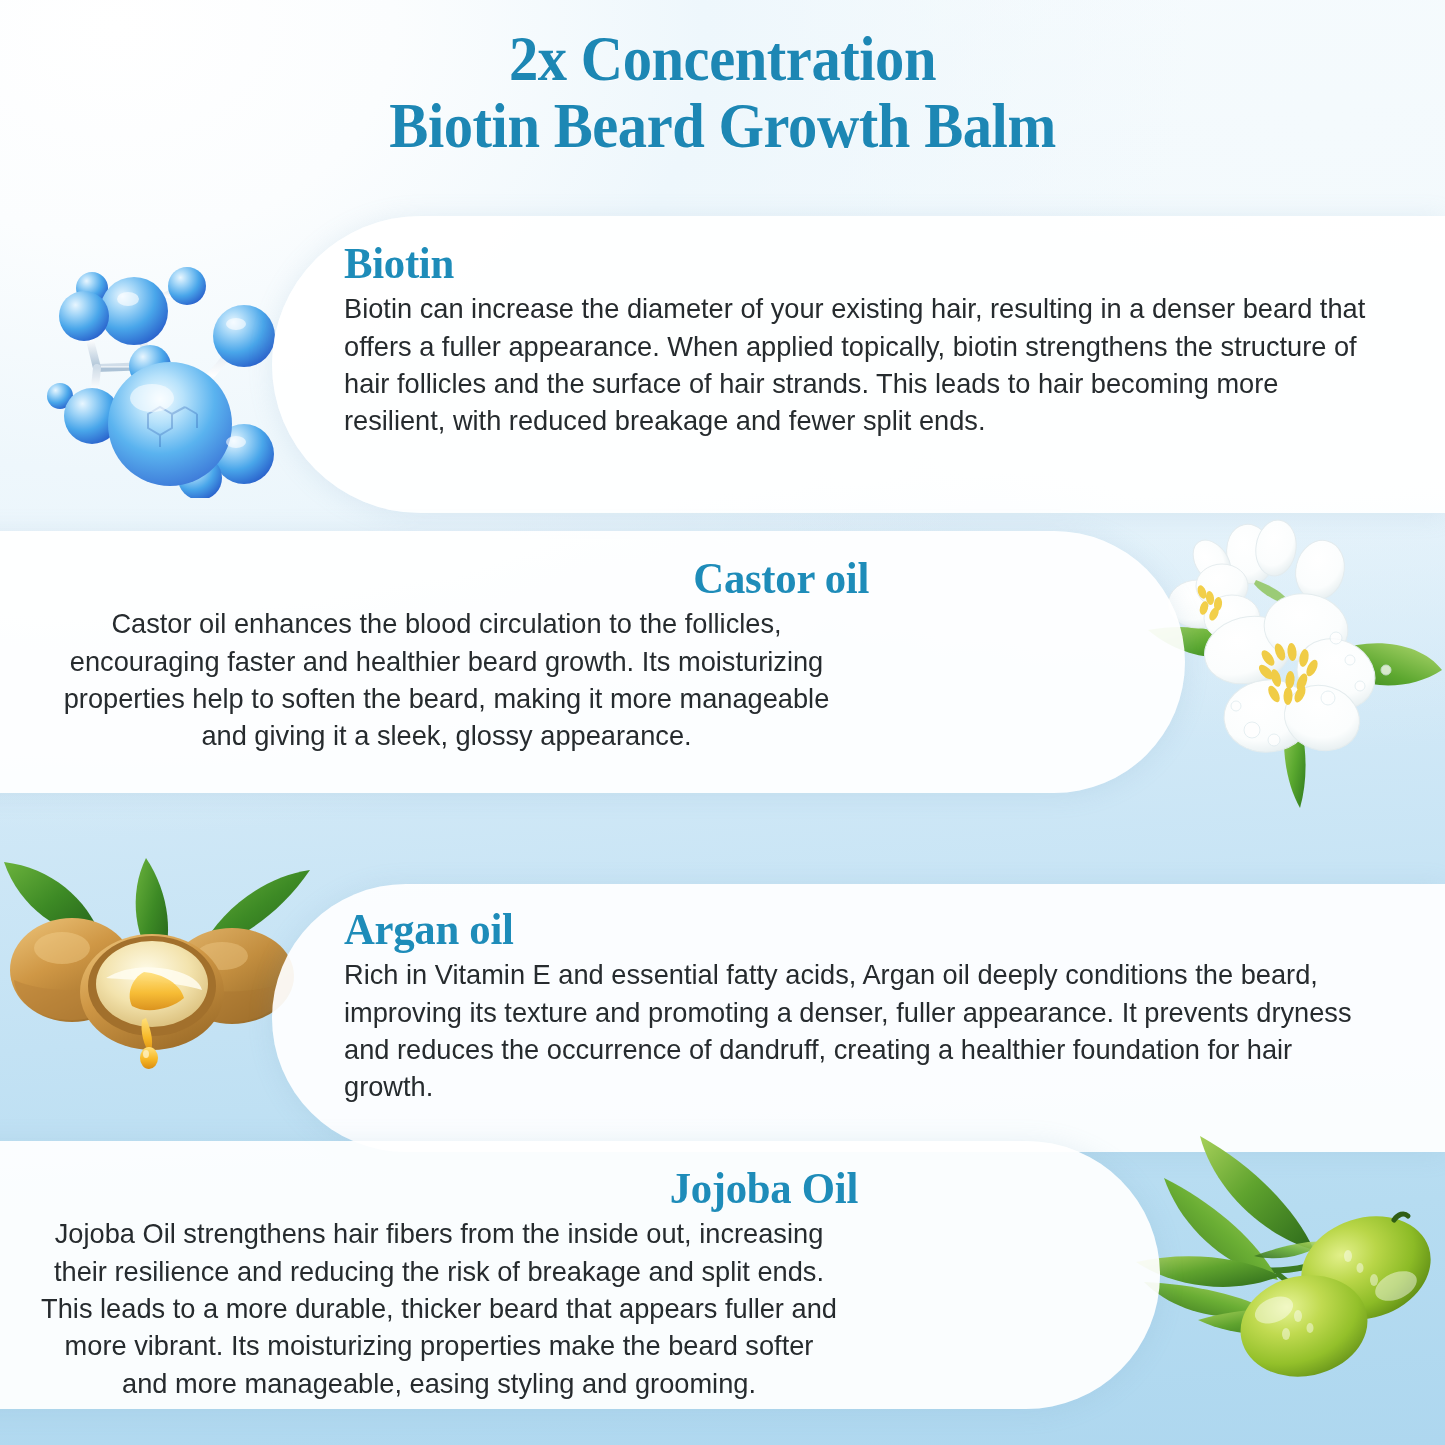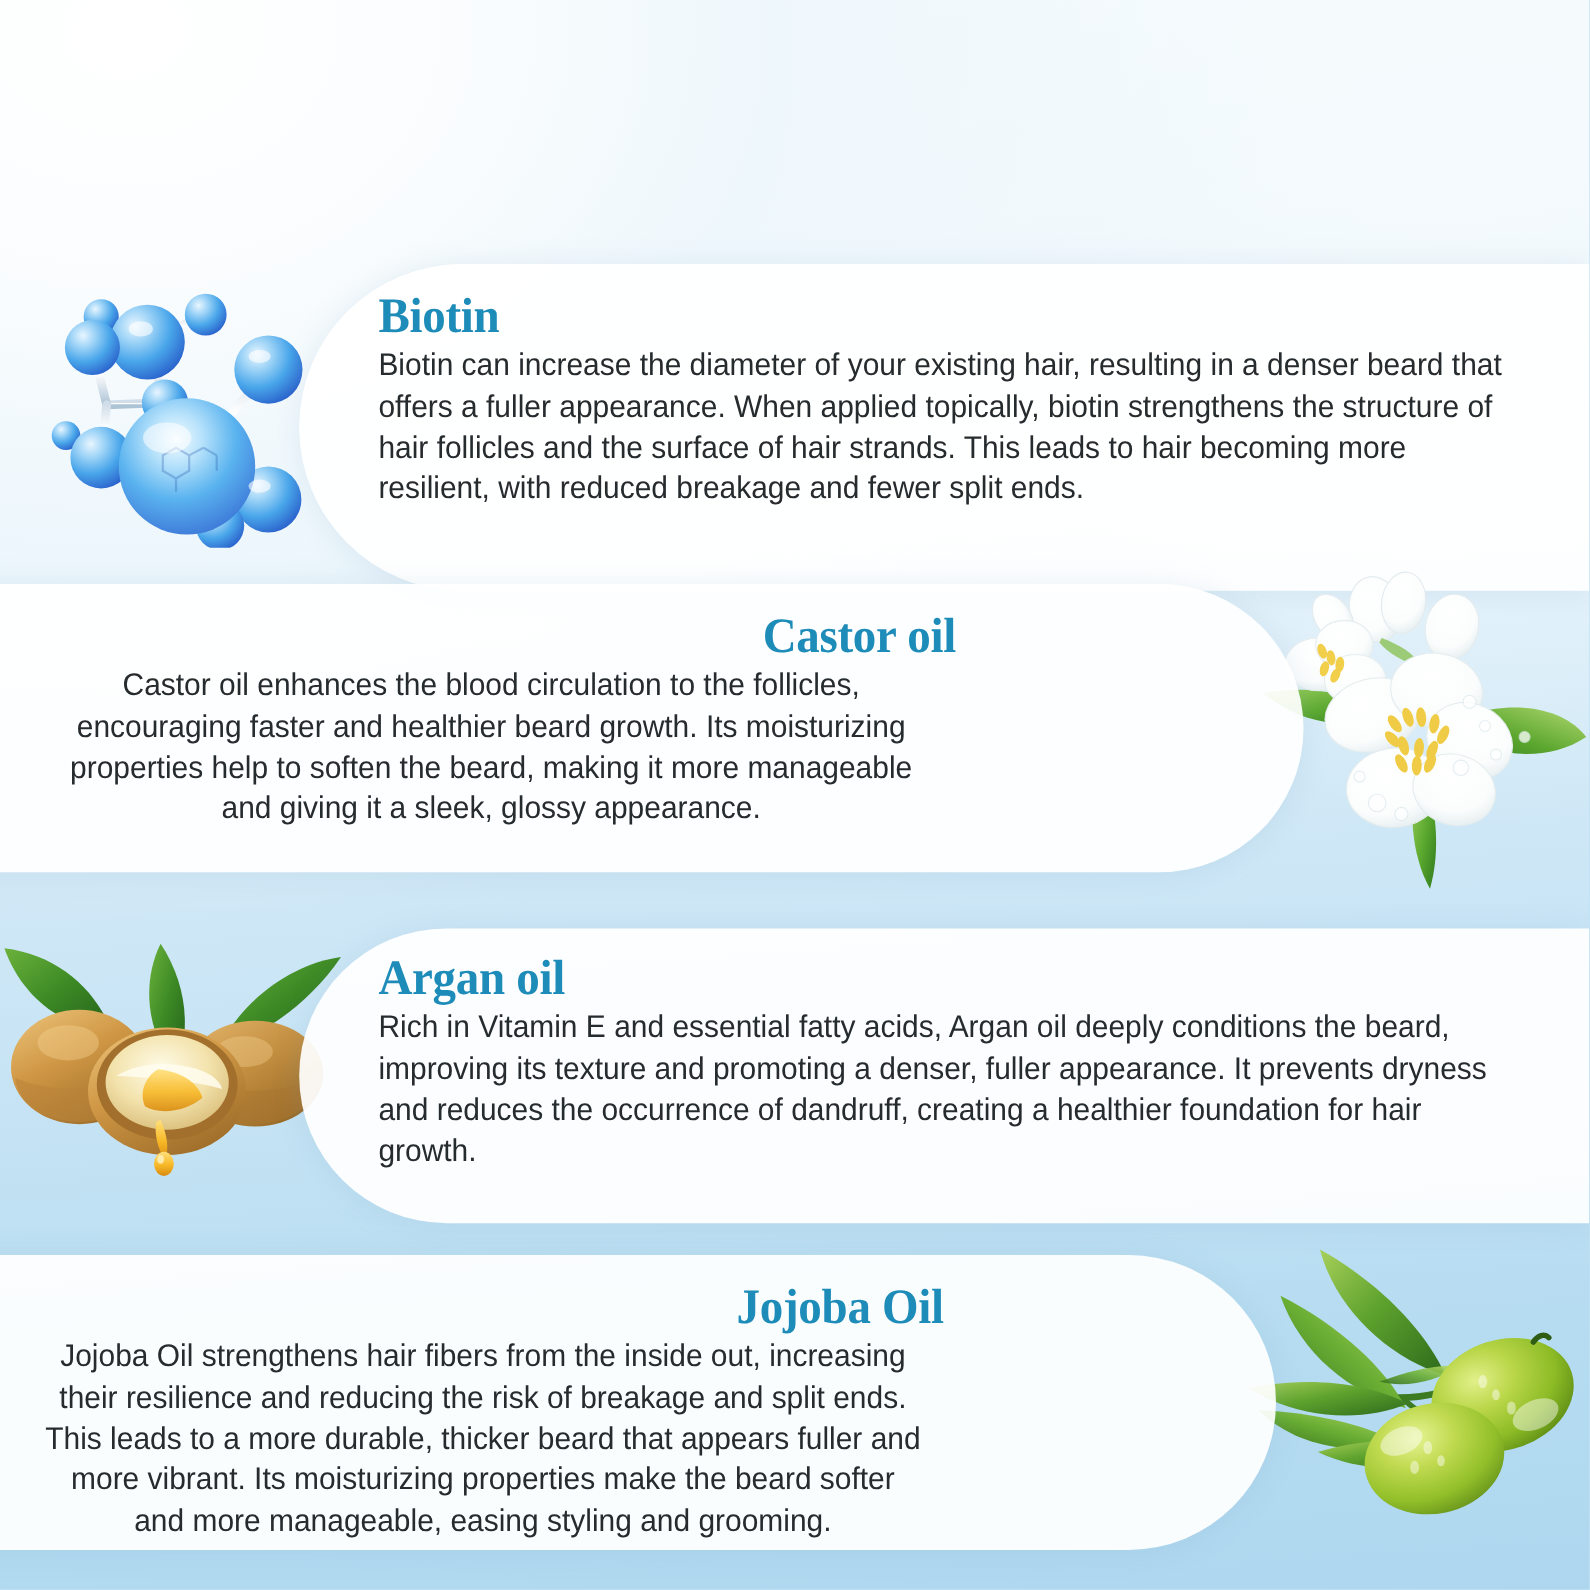--- a/index.html
+++ b/index.html
@@ -63,45 +63,49 @@
     font-family:"Liberation Sans", sans-serif;
     font-size:28.5px;
     line-height:1.31;
     color:#262b2e;
     transform:scaleX(.955);
     transform-origin:left top;
   }
   p.sec-body.center{transform-origin:center top;}
 
   
-  #card-biotin{ left:272px; top:240px; width:1173px; height:297px; }
+  #card-biotin{ left:272px; top:216px; width:1173px; height:297px; }
   #card-biotin .card-inner{ left:72px; top:22px; width:1075px; }
 
   #card-castor{ left:-240px; top:531px; width:1425px; height:262px; }
   #card-castor .card-inner{ left:264px; top:22px; width:845px; text-align:right; }
 
-  #card-argan{ left:272px; top:844px; width:1173px; height:268px; }
+  #card-argan{ left:272px; top:884px; width:1173px; height:268px; }
   #card-argan .card-inner{ left:72px; top:20px; width:1060px; }
 
   #card-jojoba{ left:-260px; top:1141px; width:1420px; height:268px; }
   #card-jojoba .card-inner{ left:280px; top:22px; width:838px; text-align:right; }
 
   
   .illus{position:absolute;}
   #illus-molecule{ left:22px; top:216px; width:292px; height:282px; }
   #illus-jasmine { left:1140px; top:518px; width:305px; height:296px; }
   #illus-argan   { left:-6px;  top:842px; width:322px; height:268px; }
   #illus-olive   { left:1128px; top:1128px; width:317px; height:302px; }
   .illus svg{display:block;width:100%;height:100%;}
 </style>
 </head>
 <body>
 
 <div id="page">
 
+  <div class="title-wrap">
+    <div class="title-line l1">2x Concentration</div>
+    <div class="title-line l2">Biotin Beard Growth Balm</div>
+  </div>
 
   <div class="illus" id="illus-molecule">
     <svg viewBox="0 0 292 282" xmlns="http://www.w3.org/2000/svg">
       <defs>
         <radialGradient id="mg" cx="33%" cy="28%" r="78%">
           <stop offset="0%" stop-color="#e8f6ff"></stop>
           <stop offset="28%" stop-color="#9fd4f7"></stop>
           <stop offset="62%" stop-color="#49a6ea"></stop>
           <stop offset="100%" stop-color="#2a62cc"></stop>
         </radialGradient>

